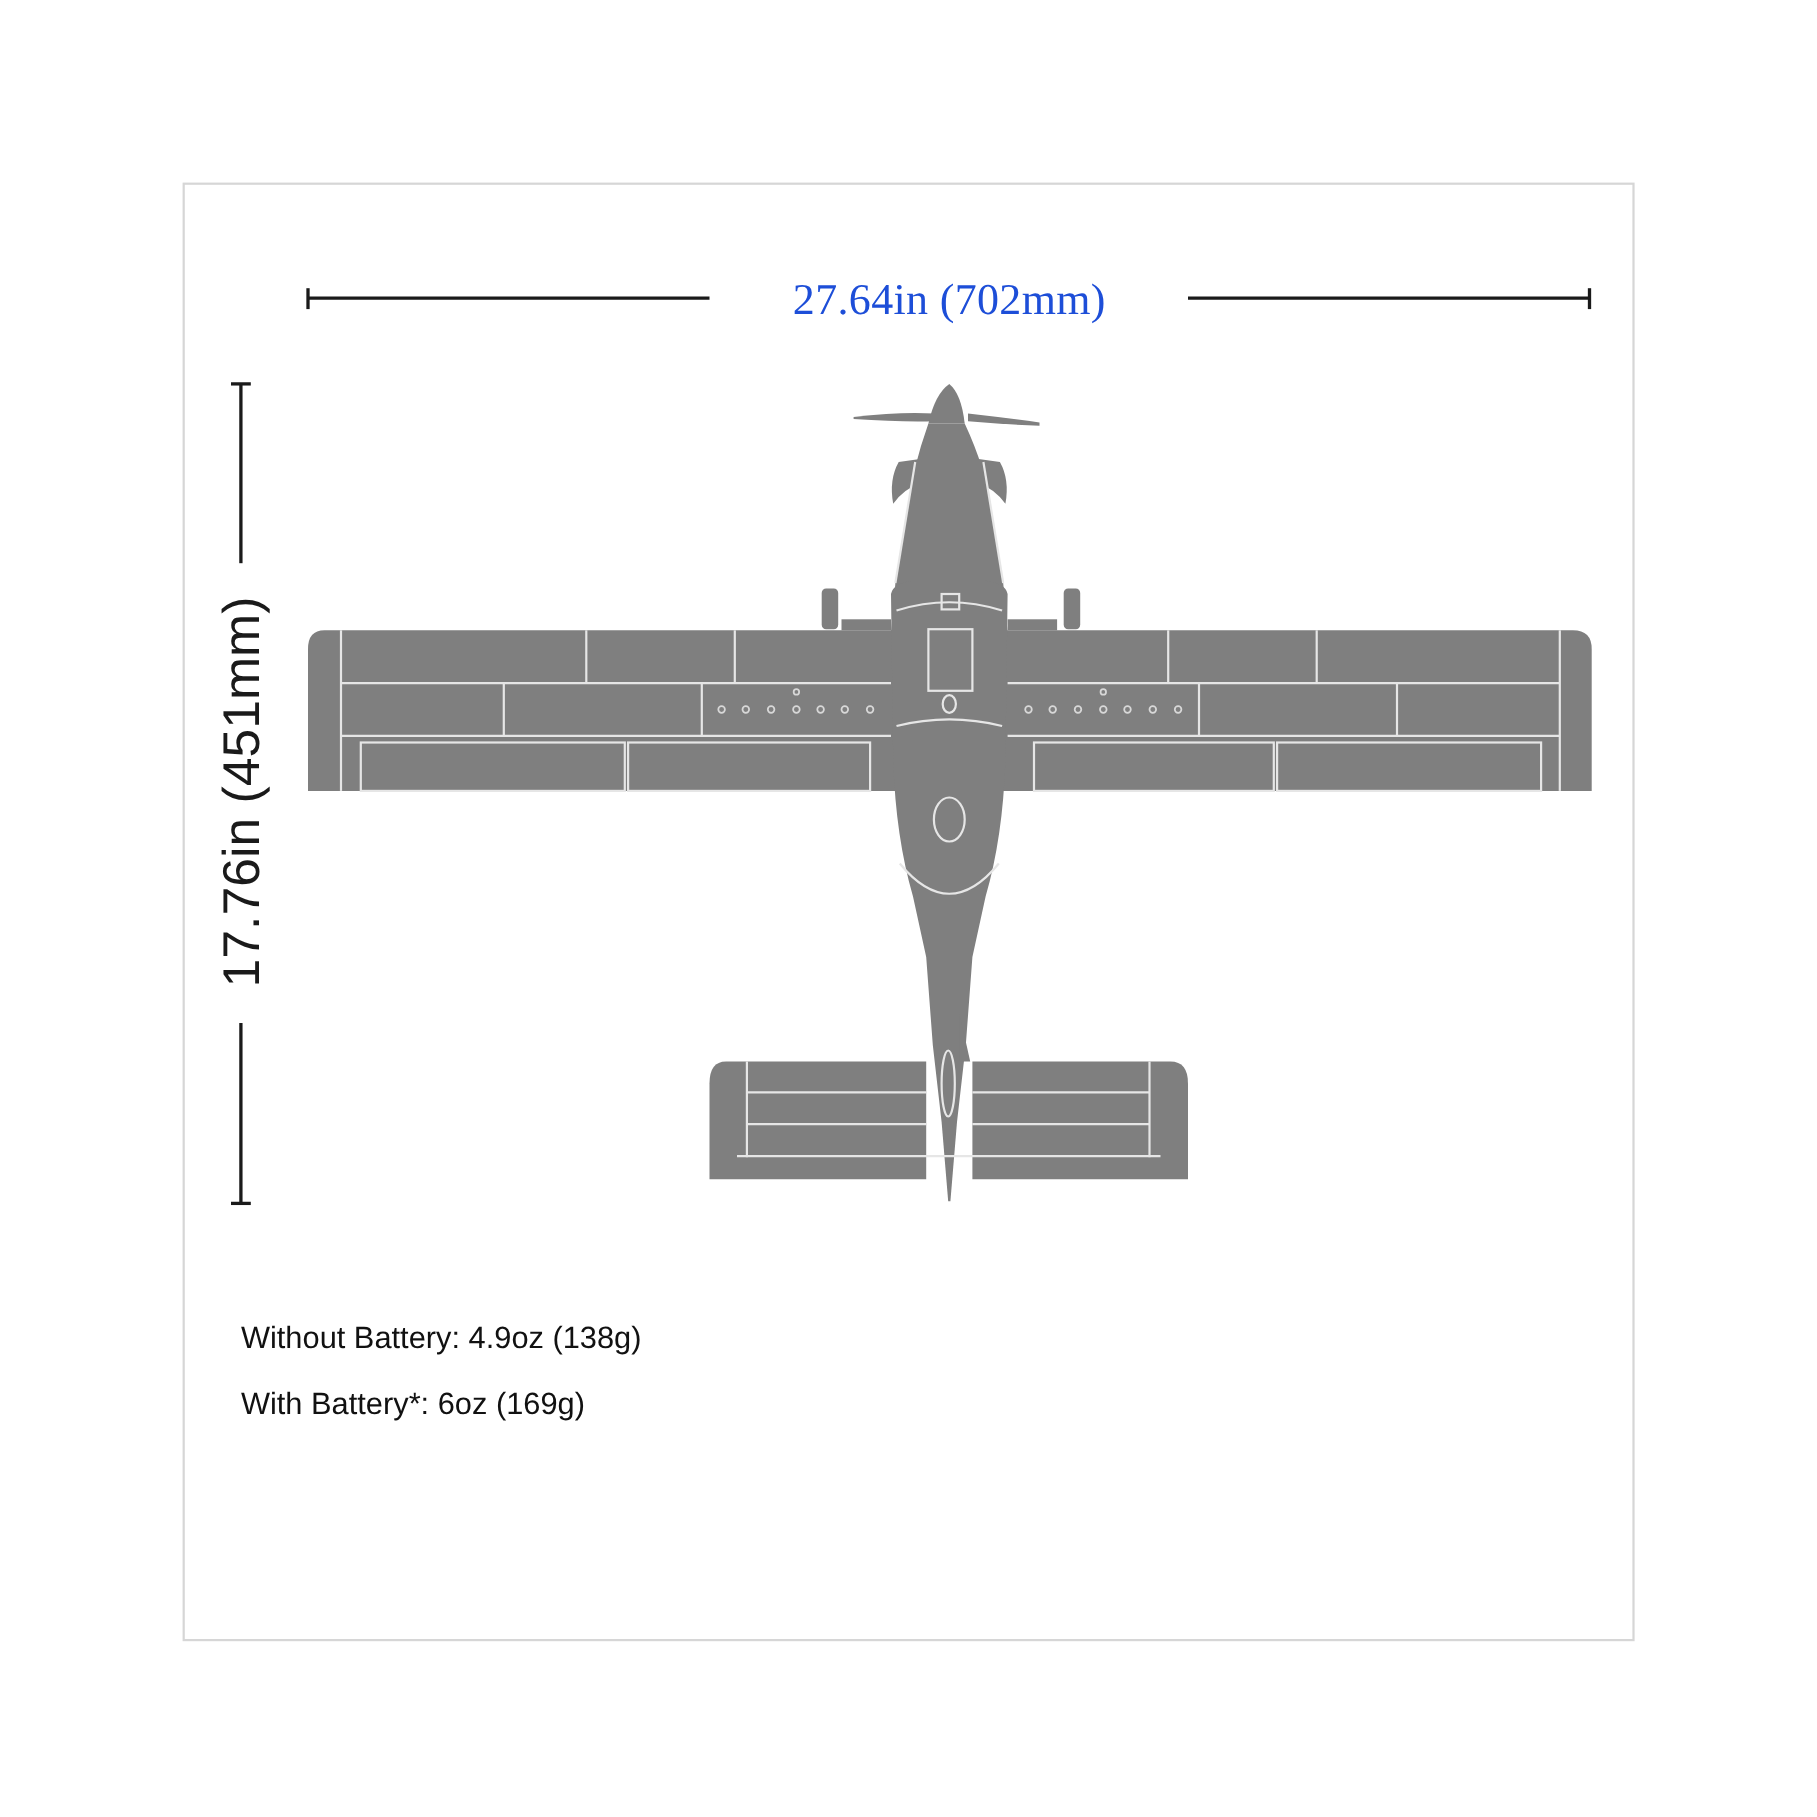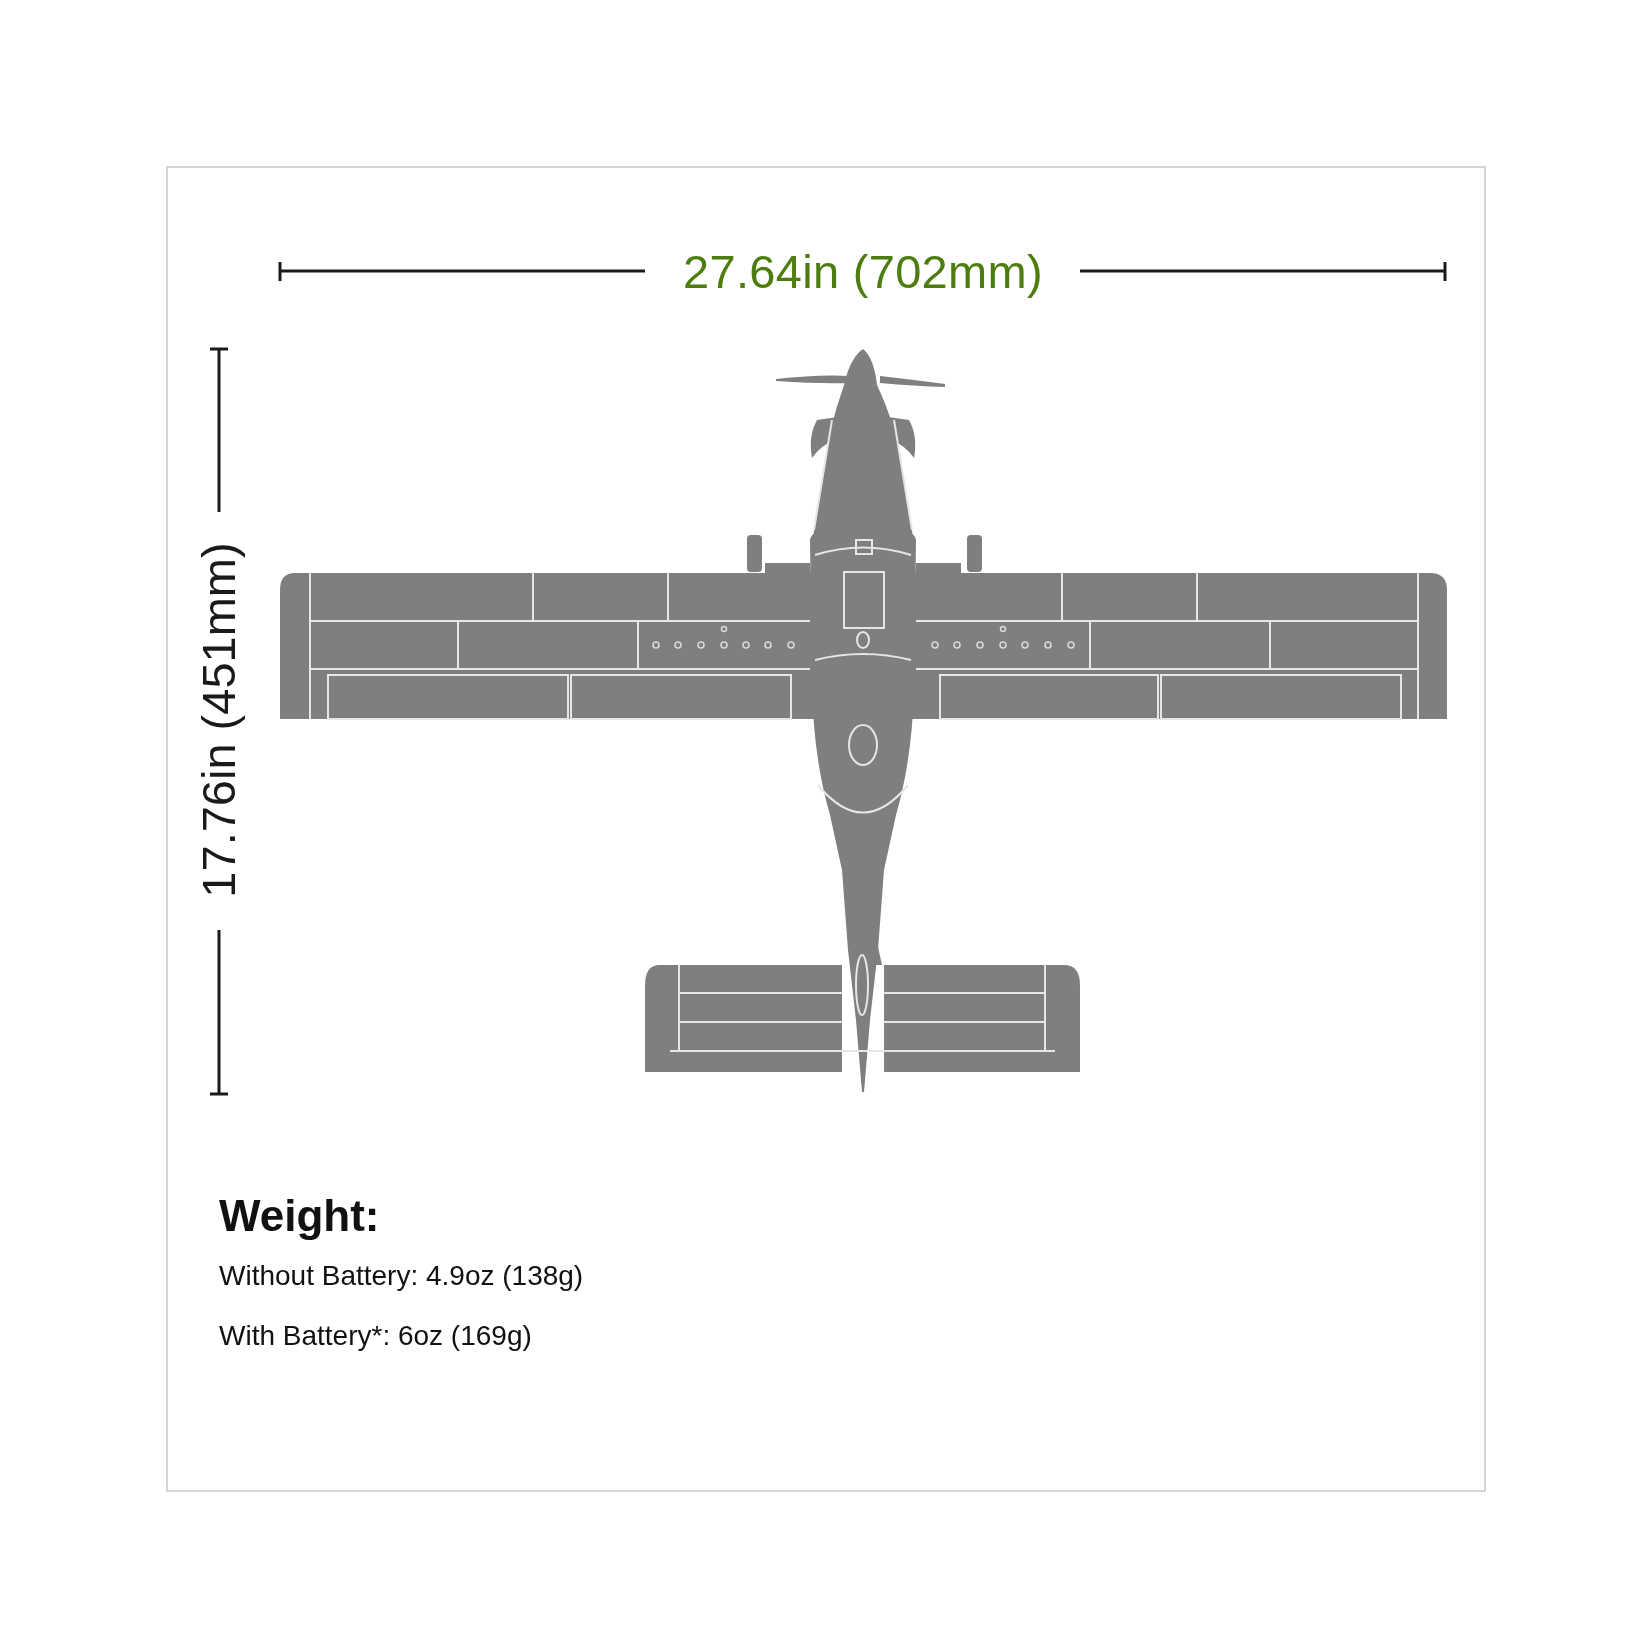--- a/index.html
+++ b/index.html
@@ -1,19 +1,19 @@
 <!DOCTYPE html>
 <html><head>
 <meta charset="utf-8">
 <style>
   html,body{margin:0;padding:0;background:#ffffff;}
   body{width:1652px;height:1652px;position:relative;overflow:hidden;font-family:"Liberation Sans","DejaVu Sans",sans-serif;color:#111;}
   .frame{position:absolute;left:166px;top:166px;width:1320px;height:1326px;border:2px solid #d6d6d6;box-sizing:border-box;}
   .plane{position:absolute;left:0;top:0;width:1652px;height:1652px;}
-  .dim-h{position:absolute;left:673px;top:244px;width:380px;text-align:center;font-size:47px;line-height:56px;letter-spacing:0.3px;white-space:nowrap;color:#4d7c0f;}
+  .dim-h{position:absolute;left:673px;top:244px;width:380px;text-align:center;font-size:40px;line-height:56px;letter-spacing:0.3px;white-space:nowrap;color:#1d4ed8;font-family:Liberation Serif, serif;}
   .dim-v{position:absolute;left:219px;top:720px;width:0;height:0;}
   .dim-v span{position:absolute;left:-200px;top:-28px;width:400px;text-align:center;font-size:47px;line-height:56px;white-space:nowrap;transform:rotate(-90deg);transform-origin:50% 50%;color:#1a1a1a;}
   .weight{position:absolute;left:219px;top:1186px;}
   .weight .title{font-size:44px;font-weight:bold;line-height:60px;color:#111;}
   .weight .line{font-size:28px;line-height:60px;color:#111;}
   .weight .note{font-size:36px;line-height:56px;color:#111;}
 </style>
 </head>
 <body>
 
@@ -128,16 +128,15 @@
     <circle cx="1003" cy="629" r="2.5"></circle>
   </g>
 </svg>
 
 <div class="dim-h">27.64in (702mm)</div>
 <div class="dim-v">
   <span>17.76in (451mm)</span>
 </div>
 
 <div class="weight">
-  <div class="title">Weight:</div>
   <div class="line">Without Battery: 4.9oz (138g)</div>
   <div class="line">With Battery*: 6oz (169g)</div>
 </div>
 
 </body></html>

